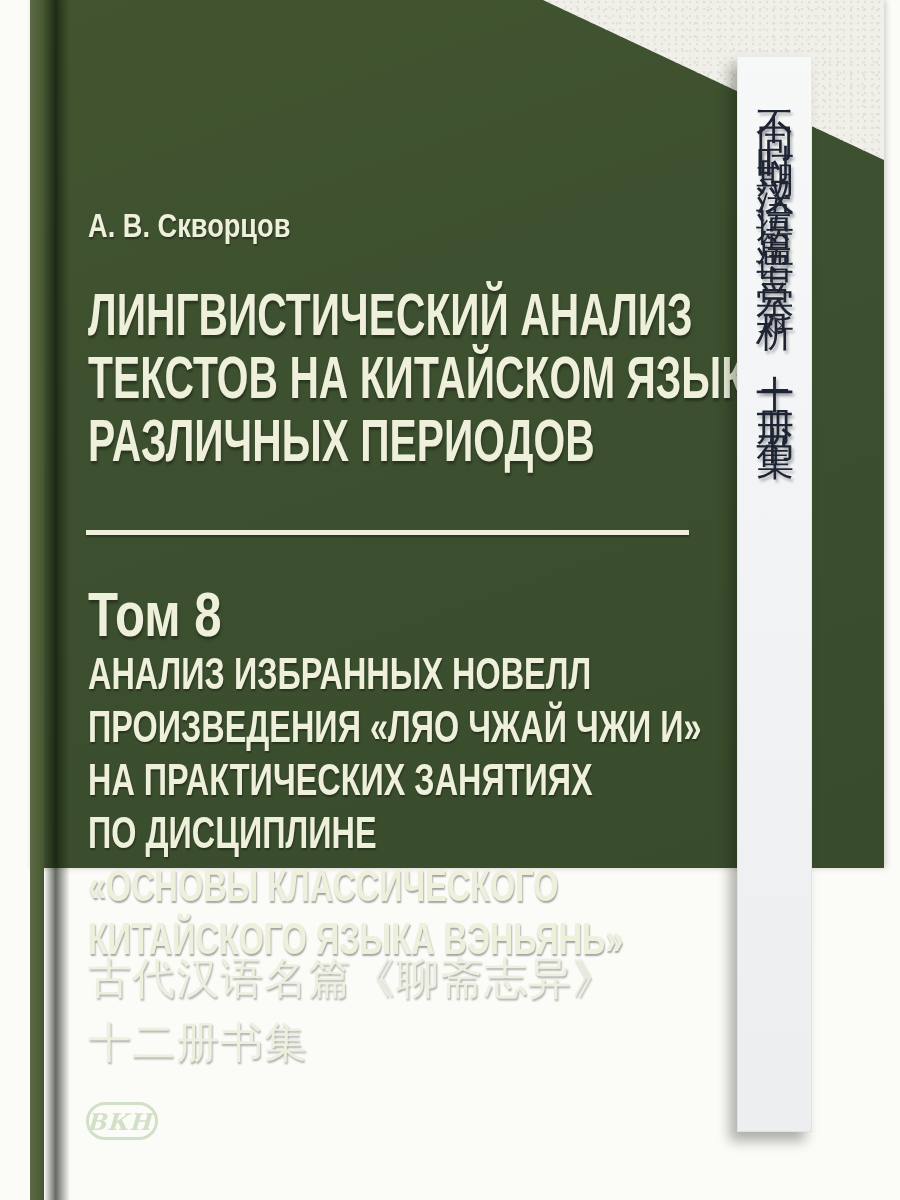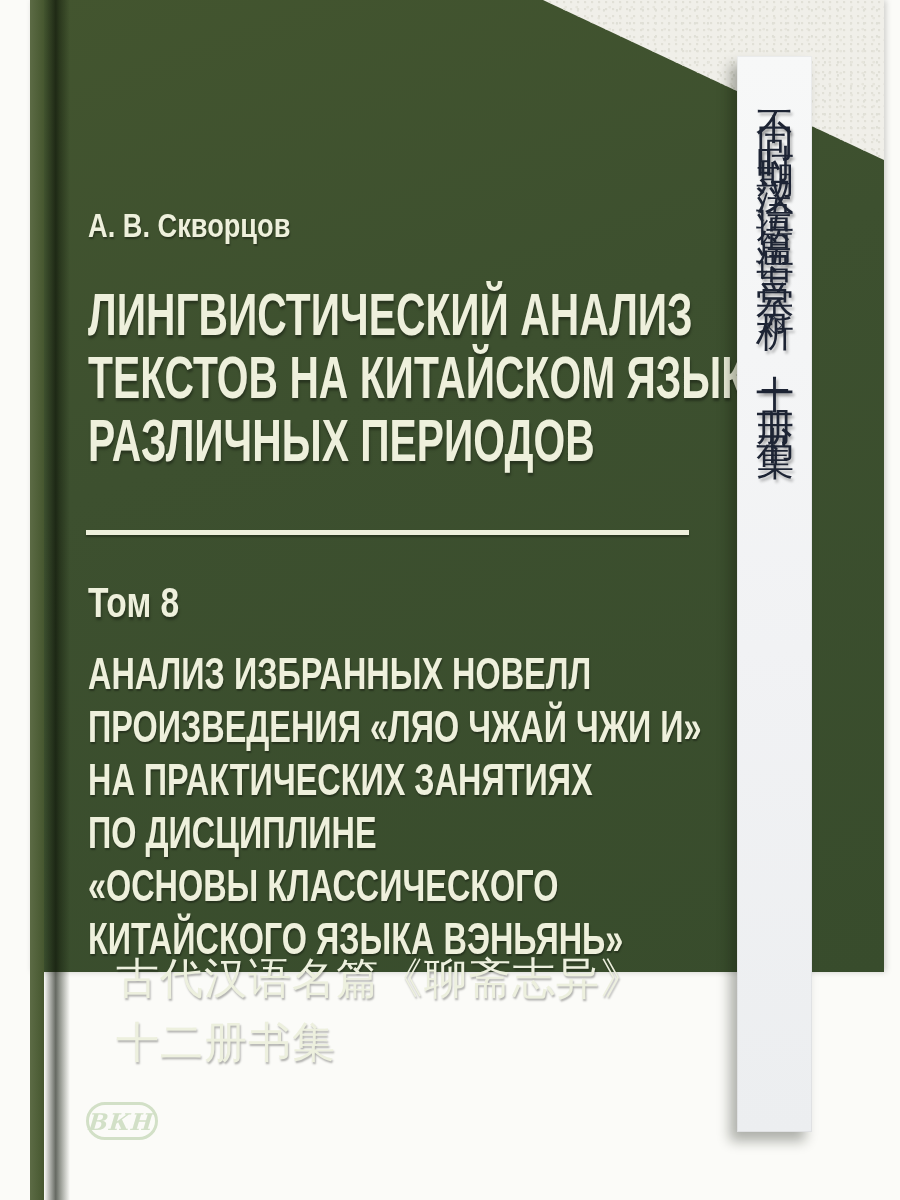--- a/index.html
+++ b/index.html
@@ -5,21 +5,21 @@
   html,body{margin:0;padding:0;}
   body{
     width:900px;height:1200px;overflow:hidden;position:relative;
     background:#fbfbf8;
     font-family:"Liberation Sans", sans-serif;
   }
   .photo{position:absolute;inset:0;width:900px;height:1200px;}
 
   
   .book{
-    position:absolute;left:30px;top:0;width:854px;height:972px;
+    position:absolute;left:30px;top:0;width:854px;height:868px;
     background:linear-gradient(160deg,#43552f 0%,#3d502f 40%,#384c2c 100%);
     box-shadow:2px 0 6px rgba(0,0,0,.18);
   }
   
   .spine-crease{
     position:absolute;left:14px;top:0;width:26px;height:1200px;
     background:linear-gradient(90deg,rgba(70,90,45,.0) 0%,rgba(10,16,6,.62) 45%,rgba(14,22,8,.45) 60%,rgba(10,16,6,0) 100%);
   }
   .edge-light{
     position:absolute;left:0;top:0;width:14px;height:1200px;
@@ -50,36 +50,35 @@
   .title{
     position:absolute;left:58px;top:283px;font-size:60px;font-weight:bold;
     line-height:63px;text-shadow:1px 3px 3px rgba(0,0,0,.35);
   }
   .title .condensed{transform:scaleX(.68);}
   .divider{
     position:absolute;left:56px;top:530px;width:603px;height:5px;
     background:#eef0dc;box-shadow:0 2px 2px rgba(0,0,0,.3);
   }
   .volume{
-    position:absolute;left:58px;top:578px;font-size:43px;font-weight:bold;
+    position:absolute;left:58px;top:578px;font-size:63px;font-weight:bold;
     text-shadow:1px 3px 3px rgba(0,0,0,.35);
   }
   .volume .condensed{transform:scaleX(.78);}
   .subtitle{
     position:absolute;left:58px;top:647px;font-size:45px;font-weight:bold;
     line-height:53px;text-shadow:1px 2px 2px rgba(0,0,0,.35);
   }
   .subtitle .line{display:block;height:53px;}
   .subtitle .condensed{transform:scaleX(.72);}
   .cjk-title{
     position:absolute;left:58px;top:946px;font-size:43px;font-weight:500;
     line-height:64px;letter-spacing:1px;color:#edf0de;
     font-family:"DejaVu Sans", sans-serif;
     text-shadow:1px 2px 2px rgba(0,0,0,.3);
-    margin-left:28px;
   }
   .cjk-title .line{display:block;height:64px;}
 
   
   .logo{
     position:absolute;left:56px;top:1102px;width:72px;height:38px;
     border:3px solid #cfdec3;border-radius:22px;
     display:flex;align-items:center;justify-content:center;
     box-sizing:border-box;opacity:.92;
   }

